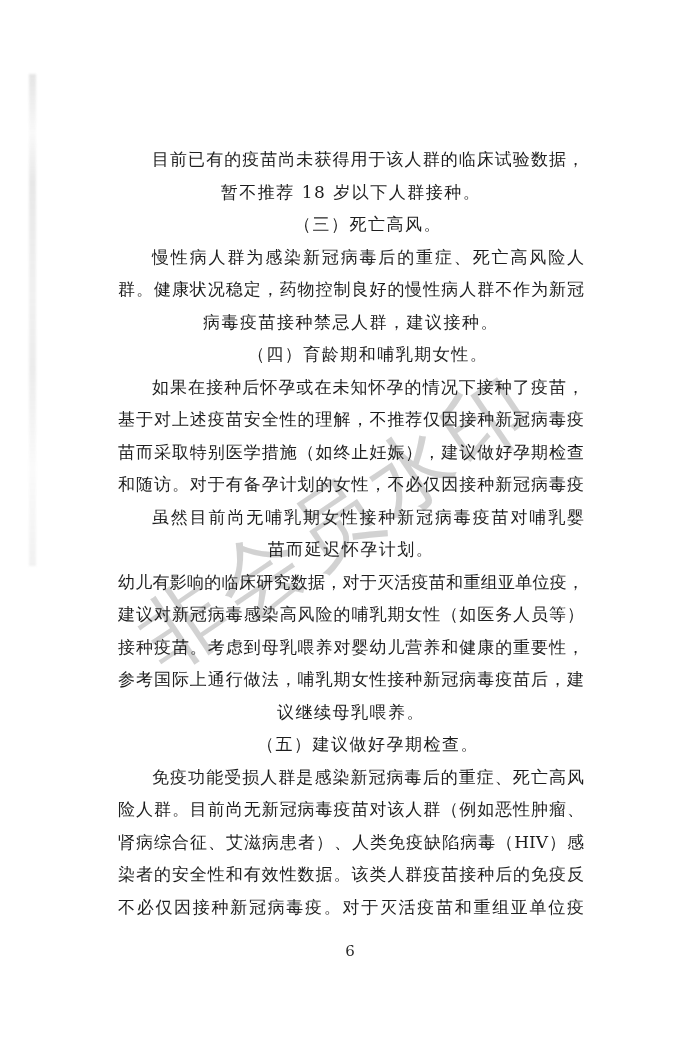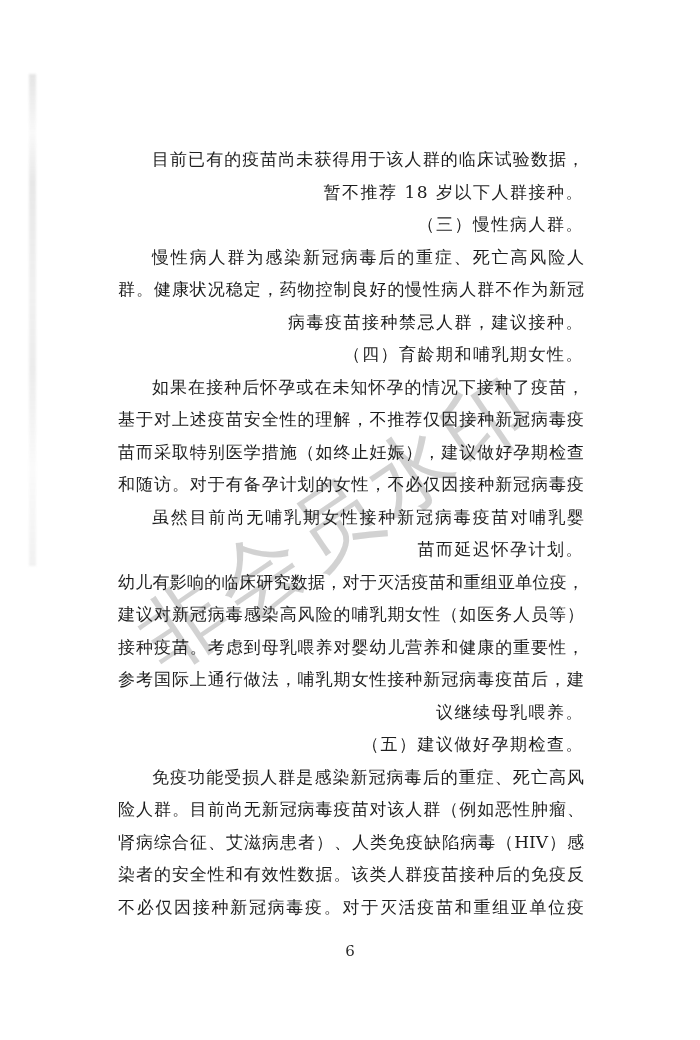--- a/index.html
+++ b/index.html
@@ -56,21 +56,21 @@
     width: 466px;
     z-index: 3;
     color: var(--text);
   }
   .line {
     height: 32.5px;
     line-height: 32.5px;
     font-size: 17px;
     letter-spacing: 1.5px;
     white-space: nowrap;
-    text-align: right;
+    text-align: center;
   }
   .line.full {
     white-space: normal;
     letter-spacing: 0;
     text-align: justify;
     text-align-last: justify;
     text-justify: distribute;
     overflow: hidden;
   }
   .line.indent { padding-left: 34px; }
@@ -91,21 +91,21 @@
 
 <div class="page">
 
   <div class="scan-streak"></div>
 
   <div class="watermark">非会员水印</div>
 
   <div class="body-text">
     <div class="line indent full">目前已有的疫苗尚未获得用于该人群的临床试验数据，</div>
     <div class="line">暂不推荐 18 岁以下人群接种。</div>
-    <div class="line indent">（三）慢性病人群。</div>
+    <div class="line indent">（三）死亡高风。</div>
     <div class="line indent full">慢性病人群为感染新冠病毒后的重症、死亡高风险人</div>
     <div class="line full">群。健康状况稳定，药物控制良好的慢性病人群不作为新冠</div>
     <div class="line">病毒疫苗接种禁忌人群，建议接种。</div>
     <div class="line indent">（四）育龄期和哺乳期女性。</div>
     <div class="line indent full">如果在接种后怀孕或在未知怀孕的情况下接种了疫苗，</div>
     <div class="line full">基于对上述疫苗安全性的理解，不推荐仅因接种新冠病毒疫</div>
     <div class="line full">苗而采取特别医学措施（如终止妊娠），建议做好孕期检查</div>
     <div class="line full">和随访。对于有备孕计划的女性，不必仅因接种新冠病毒疫</div>
     <div class="line indent full">虽然目前尚无哺乳期女性接种新冠病毒疫苗对哺乳婴</div>
     <div class="line">苗而延迟怀孕计划。</div>

